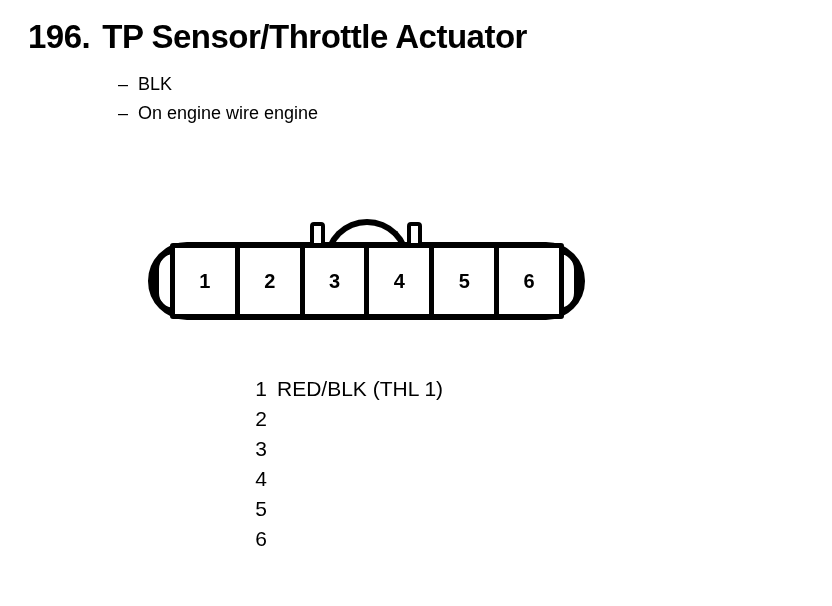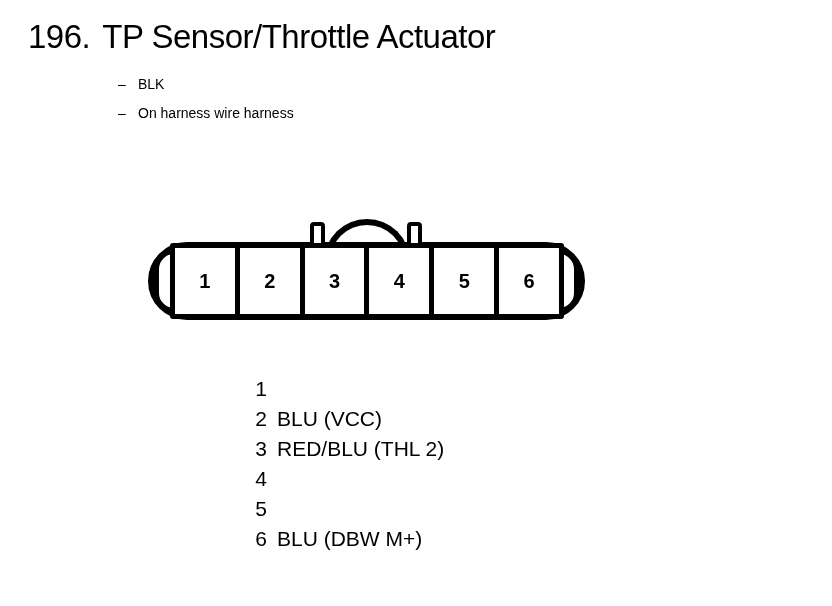--- a/index.html
+++ b/index.html
@@ -16,37 +16,37 @@
     overflow: hidden;
     position: relative;
   }
 
   
   .page-title {
     position: absolute;
     left: 28px;
     top: 18px;
     font-size: 33px;
-    font-weight: normal;
+    font-weight: bold;
     line-height: 38px;
     letter-spacing: -0.5px;
     white-space: nowrap;
   }
   .page-title .title-num {
     margin-right: 12px;
   }
 
   
   .notes {
     position: absolute;
     left: 118px;
     top: 70px;
   }
   .note-line {
-    font-size: 14px;
+    font-size: 18px;
     line-height: 29px;
     white-space: nowrap;
   }
   .note-dash {
     display: inline-block;
     width: 20px;
   }
 
   
   .connector {
@@ -190,21 +190,21 @@
 
 <div class="page-title">
   <span class="title-num">196.</span><span class="title-text">TP Sensor/Throttle Actuator</span>
 </div>
 
 <div class="notes">
   <div class="note-line">
     <span class="note-dash">–</span><span>BLK</span>
   </div>
   <div class="note-line">
-    <span class="note-dash">–</span><span>On harness wire harness</span>
+    <span class="note-dash">–</span><span>On engine wire engine</span>
   </div>
 </div>
 
 <div class="connector">
 
   <div class="shell-outer"></div>
   <div class="shell-inner-left"></div>
   <div class="shell-inner-right"></div>
   <div class="shell-mask"></div>
 
@@ -219,32 +219,30 @@
     <div class="pin-cell">3</div>
     <div class="pin-cell">4</div>
     <div class="pin-cell">5</div>
     <div class="pin-cell">6</div>
   </div>
 </div>
 
 <div class="pin-legend">
   <div class="legend-row">
     <span class="legend-num">1</span>
+    <span class="legend-label">RED/BLK (THL 1)</span>
   </div>
   <div class="legend-row">
     <span class="legend-num">2</span>
-    <span class="legend-label">BLU (VCC)</span>
   </div>
   <div class="legend-row">
     <span class="legend-num">3</span>
-    <span class="legend-label">RED/BLU (THL 2)</span>
   </div>
   <div class="legend-row">
     <span class="legend-num">4</span>
   </div>
   <div class="legend-row">
     <span class="legend-num">5</span>
   </div>
   <div class="legend-row">
     <span class="legend-num">6</span>
-    <span class="legend-label">BLU (DBW M+)</span>
   </div>
 </div>
 
 </body></html>

